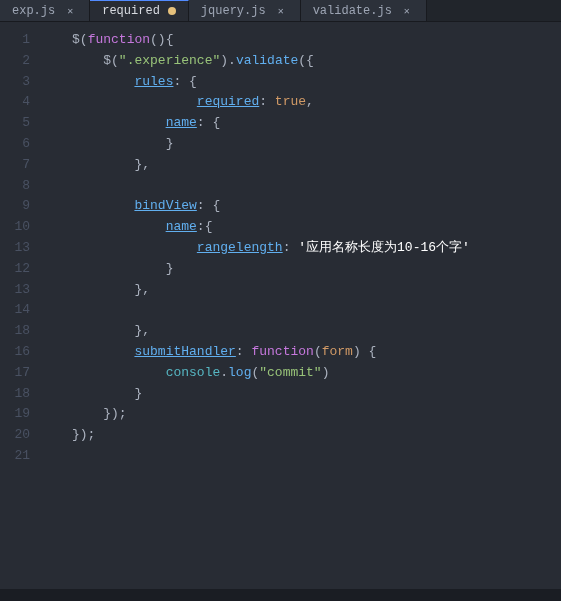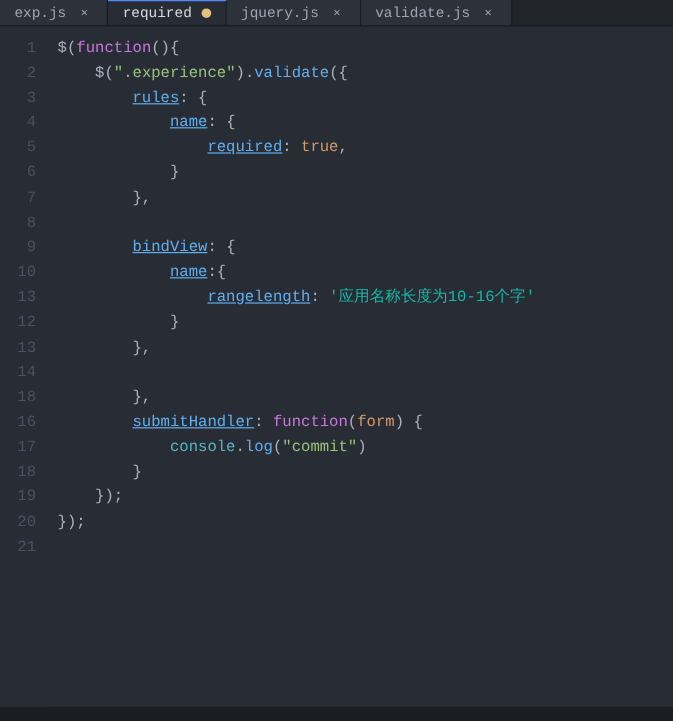--- a/index.html
+++ b/index.html
@@ -88,33 +88,34 @@
       flex: 1;
       padding: 8px 0 8px 8px;
       overflow: auto;
       line-height: 1.6;
       color: #abb2bf;
     }
 
     .code-line {
       display: block;
       white-space: pre;
+      margin-left: 24px;
     }
 
     
     .kw { color: #c678dd; }         
     .fn { color: #61afef; font-family: Liberation Mono, monospace; }         
     .str { color: #98c379; }
     .num { color: #d19a66; }       
     .punc { color: #abb2bf; }      
     .key { color: #61afef; text-decoration: underline; }        
     .cn { color: #56b6c2; }         
     .method { color: #61afef; }
     .param { color: #d19a66; }
-    .chinese-str { color: #14b8a6; }
+    .chinese-str { color: #ffffff; }
     .bool { color: #d19a66; }
   </style>
 </head>
 <body>
 
 <div class="tab-bar">
 
   <div class="tab">
     <span>exp.js</span>
     <span class="close-icon">✕</span>
@@ -164,24 +165,24 @@
   </div>
 
   <div class="code-content">
 
     <span class="code-line"><span class="punc">$</span><span class="punc">(</span><span class="kw">function</span><span class="punc">(){</span></span>
 
     <span class="code-line">    <span class="punc">$</span><span class="punc">(</span><span class="str">".experience"</span><span class="punc">).</span><span class="fn">validate</span><span class="punc">({</span></span>
 
     <span class="code-line">        <span class="key">rules</span><span class="punc">: {</span></span>
 
+    <span class="code-line">                <span class="key">required</span><span class="punc">: </span><span class="bool">true</span><span class="punc">,</span></span>
+
     <span class="code-line">            <span class="key">name</span><span class="punc">: {</span></span>
 
-    <span class="code-line">                <span class="key">required</span><span class="punc">: </span><span class="bool">true</span><span class="punc">,</span></span>
-
 
     <span class="code-line">            <span class="punc">}</span></span>
 
     <span class="code-line">        <span class="punc">},</span></span>
 
     <span class="code-line"> </span>
 
     <span class="code-line">        <span class="key">bindView</span><span class="punc">: {</span></span>
 
     <span class="code-line">            <span class="key">name</span><span class="punc">:{</span></span>

